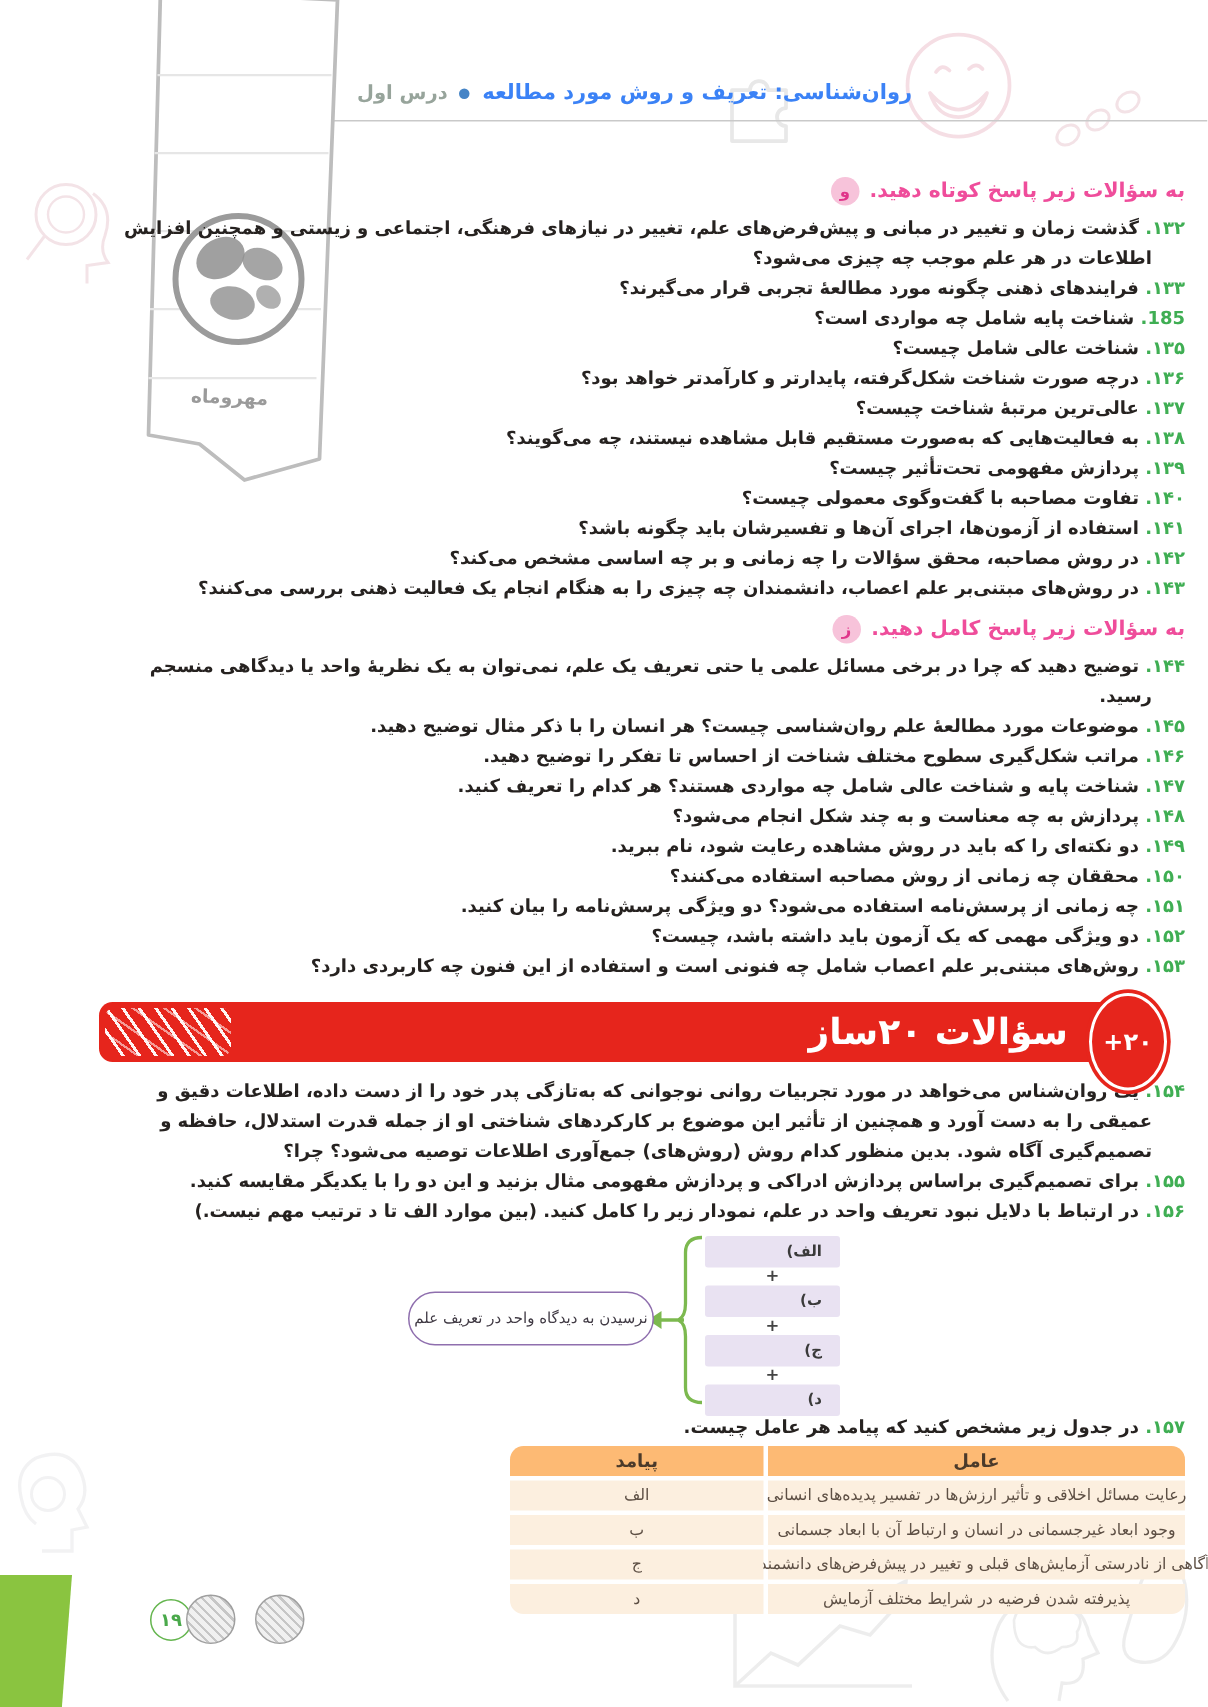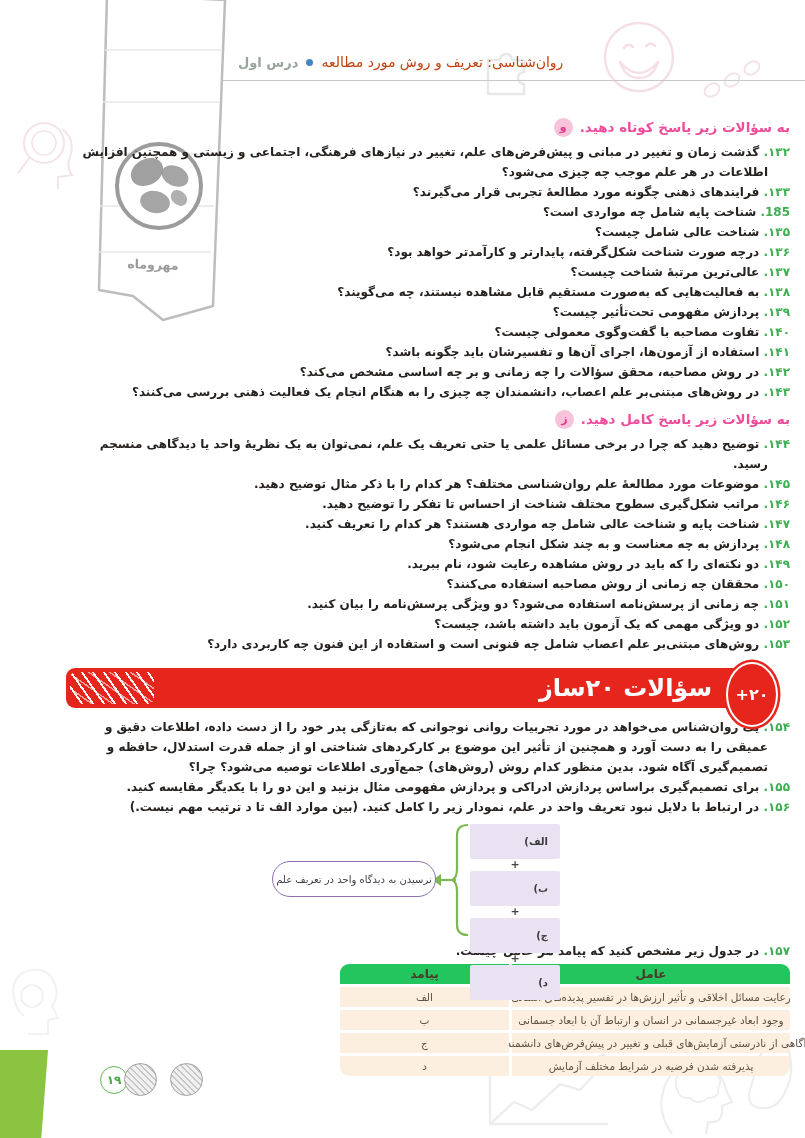--- a/index.html
+++ b/index.html
@@ -11,21 +11,21 @@
   .deco { position:absolute; pointer-events:none; }
   .rule { position:absolute; left:150px; right:0; top:80px; height:1px; background:#c9c9c9; z-index:1; }
   .bookmark { left:85px; top:-10px; z-index:2; }
   .brand { position:absolute; left:112px; top:257px; width:82px; text-align:center; z-index:3;
            color:#9a9a9a; font-weight:bold; font-size:12.5px; transform:rotate(2deg); }
 
   .header { position:absolute; left:238px; top:54px; z-index:3; display:flex; direction:ltr;
             align-items:center; gap:8px; }
   .header .kicker { color:#97a49b; font-size:13px; font-weight:bold; }
   .header .hdot { width:7px; height:7px; border-radius:50%; background:#4584c6; }
-  .header .title { color:#c2410c; font-size:14px; font-weight:normal;text-align:center; }
+  .header .title { color:#3b82f6; font-size:14px; font-weight:bold;text-align:center; }
 
   .content { position:absolute; left:64px; top:116px; width:726px; direction:rtl; z-index:4; }
 
   .sec-header { display:flex; direction:ltr; justify-content:flex-end; align-items:center;
                 gap:7px; height:22px; margin-bottom:4px; }
   .sec-header .badge { width:19px; height:19px; border-radius:50%; background:#f7c3da;
                        color:#e0358a; font-size:11px; font-weight:bold; display:flex;
                        align-items:center; justify-content:center; flex:0 0 19px; }
   .sec-header .stitle { color:#ef4d9b; font-size:13.5px; font-weight:bold; direction:rtl; }
   .sec2 { margin-top:6px; }
@@ -43,35 +43,35 @@
                        repeating-linear-gradient(35deg, rgba(255,255,255,.55) 0 1.5px, transparent 1.5px 12px); }
   .banner-badge { position:absolute; right:-8px; top:-6px; width:52px; height:65px; border-radius:50%;
             background:#e6251c; border:2.5px solid #fff; box-shadow:0 0 0 2.5px #e6251c;
             color:#fff; font-weight:bold; font-size:16px; display:flex; align-items:center;
             justify-content:center; direction:ltr; }
   .banner-label { margin-right:58px; color:#fff; font-size:24px; font-weight:bold; letter-spacing:.5px; }
 
   .extra-a { margin-top:9px; }
   .diagram { position:relative; height:118px; margin:2px 0 4px 0; }
   .d-slots { position:absolute; right:230px; top:5px; width:90px; }
-  .d-box { height:35px; background:#e9e2f2; border-radius:2px; display:flex; align-items:center;
+  .d-box { height:21px; background:#e9e2f2; border-radius:2px; display:flex; align-items:center;
            direction:rtl; padding-right:12px; font-size:10px; font-weight:bold; color:#3a3a3a; }
   .d-plus { height:12px; line-height:12px; text-align:center; font-size:11px; font-weight:bold; color:#444; }
   .d-bracket { position:absolute; right:322px; top:4px; }
   .d-arrow { position:absolute; right:334px; top:54px; }
   .d-result { position:absolute; right:354px; top:42px; width:164px; height:36px;
               background:#fff; border:1.6px solid #8f6fae; border-radius:18px; display:flex;
               align-items:center; justify-content:center; font-size:10px; color:#403a44;
               padding:0 5px; white-space:nowrap; }
 
   .table-grid { margin-top:3px; width:450px; margin-left:111px; display:grid;
                 grid-template-columns:278px 169px; gap:3px; direction:rtl; }
   .tc { height:20px; display:flex; align-items:center; justify-content:center;
         background:#fcefdf; font-size:10.5px; color:#5d4f44; white-space:nowrap; }
-  .th { background:#22c55e; font-weight:bold; color:#4b3a2a; font-size:12px; }
+  .th { background:#fdba74; font-weight:bold; color:#4b3a2a; font-size:12px; }
   .th.f { border-top-right-radius:9px; }
   .th.o { border-top-left-radius:9px; }
   .tc.f.last { border-bottom-right-radius:9px; }
   .tc.o.last { border-bottom-left-radius:9px; }
 
   .foot-green { position:absolute; left:0; top:1050px; width:48px; height:88px; background:#8ac440;
                 clip-path:polygon(0 0,100% 0,86% 100%,0 100%); z-index:2; }
   .page-circle { position:absolute; left:80px; top:1066px; width:28px; height:28px; border-radius:50%;
                  border:1.6px solid #64b54e; color:#4aa94b; font-size:12px; font-weight:bold;
                  display:flex; align-items:center; justify-content:center; direction:ltr; z-index:3;margin-left:20px; }
@@ -164,21 +164,21 @@
         <div class="q"><span class="qnum">۱۴۲.</span><span> در روش مصاحبه، محقق سؤالات را چه زمانی و بر چه اساسی مشخص می‌کند؟</span></div>
         <div class="q"><span class="qnum">۱۴۳.</span><span> در روش‌های مبتنی‌بر علم اعصاب، دانشمندان چه چیزی را به هنگام انجام یک فعالیت ذهنی بررسی می‌کنند؟</span></div>
       </div>
 
     <div class="sec-header sec2">
       <span class="badge">ز</span>
       <span class="stitle">به سؤالات زیر پاسخ کامل دهید.</span>
     </div>
     <div id="qlist-full">
         <div class="q"><span class="qnum">۱۴۴.</span><span> توضیح دهید که چرا در برخی مسائل علمی یا حتی تعریف یک علم، نمی‌توان به یک نظریهٔ واحد یا دیدگاهی منسجم رسید.</span></div>
-        <div class="q"><span class="qnum">۱۴۵.</span><span> موضوعات مورد مطالعهٔ علم روان‌شناسی مختلف؟ هر کدام را با ذکر مثال توضیح دهید.</span></div>
+        <div class="q"><span class="qnum">۱۴۵.</span><span> موضوعات مورد مطالعهٔ علم روان‌شناسی چیست؟ هر انسان را با ذکر مثال توضیح دهید.</span></div>
         <div class="q"><span class="qnum">۱۴۶.</span><span> مراتب شکل‌گیری سطوح مختلف شناخت از احساس تا تفکر را توضیح دهید.</span></div>
         <div class="q"><span class="qnum">۱۴۷.</span><span> شناخت پایه و شناخت عالی شامل چه مواردی هستند؟ هر کدام را تعریف کنید.</span></div>
         <div class="q"><span class="qnum">۱۴۸.</span><span> پردازش به چه معناست و به چند شکل انجام می‌شود؟</span></div>
         <div class="q"><span class="qnum">۱۴۹.</span><span> دو نکته‌ای را که باید در روش مشاهده رعایت شود، نام ببرید.</span></div>
         <div class="q"><span class="qnum">۱۵۰.</span><span> محققان چه زمانی از روش مصاحبه استفاده می‌کنند؟</span></div>
         <div class="q"><span class="qnum">۱۵۱.</span><span> چه زمانی از پرسش‌نامه استفاده می‌شود؟ دو ویژگی پرسش‌نامه را بیان کنید.</span></div>
         <div class="q"><span class="qnum">۱۵۲.</span><span> دو ویژگی مهمی که یک آزمون باید داشته باشد، چیست؟</span></div>
         <div class="q"><span class="qnum">۱۵۳.</span><span> روش‌های مبتنی‌بر علم اعصاب شامل چه فنونی است و استفاده از این فنون چه کاربردی دارد؟</span></div>
       </div>
 

